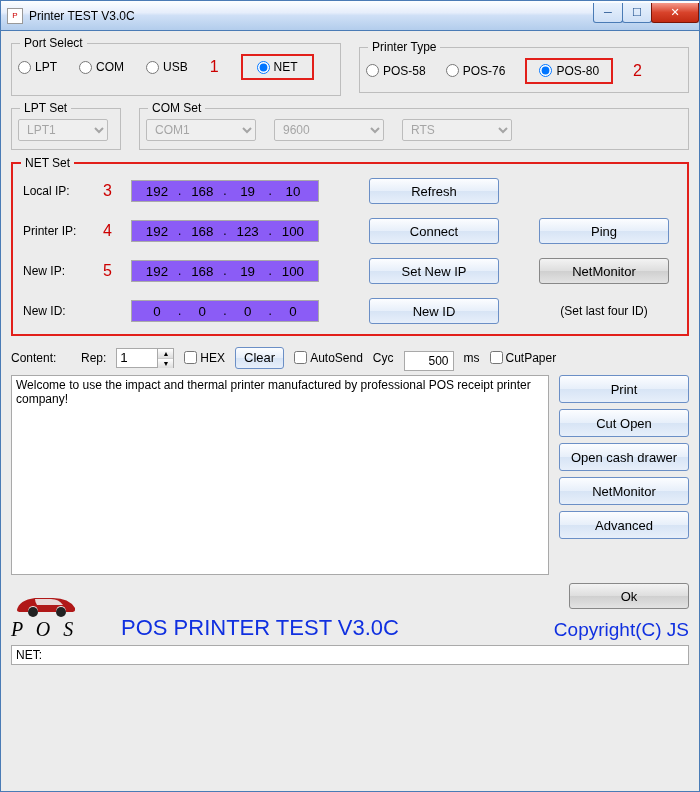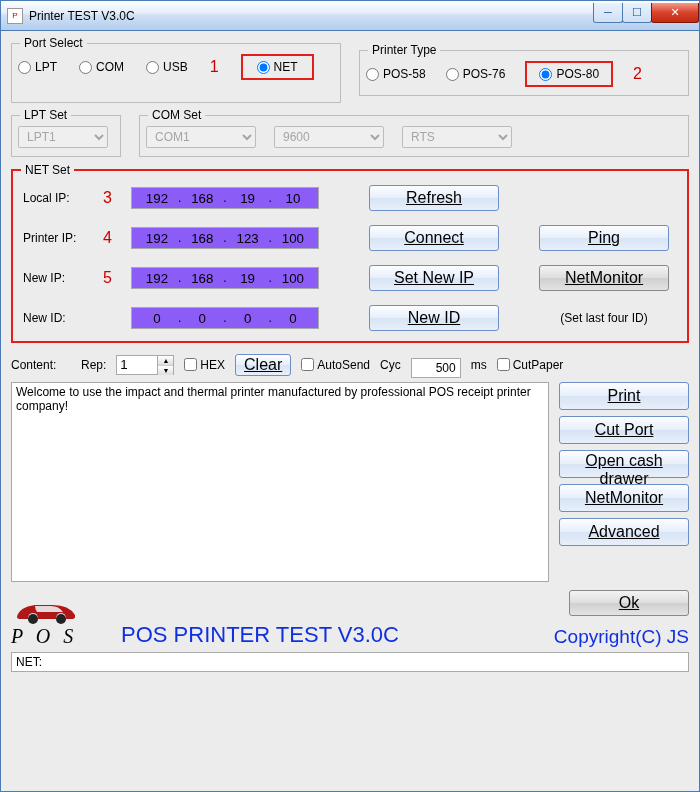--- a/index.html
+++ b/index.html
@@ -34,21 +34,21 @@
 .lbl { color:#000; }
 
 
 input[type=text], select, textarea { border:1px solid #a9a9a9; background:#fff; font-family:inherit; font-size:12px; padding:2px 4px; }
 select { background:linear-gradient(#fff,#eee); border-radius:2px; height:22px; }
 select[disabled]{ color:#888; background:#f1f1f1; }
 .ipbox { width:188px; height:22px; border:1px solid #a9a9a9; background:#8b5cf6; display:flex; align-items:center; justify-content:space-evenly; padding:0 6px; font-size:12px; }
 .ipbox span.dot { padding:0 2px; }
 .ipbox input.oct { border:none; width:32px; text-align:center; background:transparent; padding:0; }
 
-.btn { height:26px; border:1px solid #6b8fc6; background:linear-gradient(to bottom,#fcfdff,#e7effa 49%,#d7e4f5 50%,#e7effa); border-radius:3px; font-size:16px; color:#000; cursor:pointer;text-decoration:underline; }
+.btn { height:26px; border:1px solid #6b8fc6; background:linear-gradient(to bottom,#fcfdff,#e7effa 49%,#d7e4f5 50%,#e7effa); border-radius:3px; font-size:13px; color:#000; cursor:pointer; }
 .btn.dark { background:linear-gradient(to bottom,#f3f3f3,#dedede 49%,#cfcfcf 50%,#e3e3e3); border-color:#888; }
 .btn.sm { height:22px; padding:0 8px; }
 
 .content-area { display:flex; gap:10px; }
 textarea { resize:none; }
 .sidebtns { display:flex; flex-direction:column; gap:6px; width:130px; }
 .sidebtns .btn { height:28px;text-align:center; }
 .car { width:70px; height:30px; position:relative; }
 .car svg { width:70px; height:30px; }
 .pos-text { font-family: "Times New Roman", serif; font-style:italic; font-size:20px; letter-spacing:4px; }
@@ -77,21 +77,21 @@
     <div class="winbtn-group">
       <div class="winbtn min">─</div>
       <div class="winbtn max">☐</div>
       <div class="winbtn close">✕</div>
     </div>
   </div>
 
   <div class="client">
 
     <div class="row" style="gap:18px;">
-      <div class="groupbox plain" style="flex:0 0 330px; padding:10px 6px 22px 6px;">
+      <div class="groupbox plain" style="flex:0 0 330px; padding:10px 6px 15px 6px;">
         <div class="legend">Port Select</div>
         <div class="row" style="gap:22px; align-items:center;">
           <label class="radio">
               <input type="radio" name="port" style="">
               <span class="lbl">LPT</span>
             </label>
           <label class="radio">
               <input type="radio" name="port" style="">
               <span class="lbl">COM</span>
             </label>
@@ -240,21 +240,21 @@
       <label class="chk">
           <input type="checkbox" style="">
           <span>CutPaper</span>
         </label>
     </div>
 
     <div class="content-area">
       <textarea style="flex: 1 1 0%; height: 200px;">Welcome to use the impact and thermal printer manufactured by professional POS receipt printer company!</textarea>
       <div class="sidebtns">
         <button class="btn">Print</button>
-        <button class="btn">Cut Port</button>
+        <button class="btn">Cut Open</button>
         <button class="btn">Open cash drawer</button>
         <button class="btn">NetMonitor</button>
         <button class="btn">Advanced</button>
       </div>
     </div>
 
     <div class="row" style="align-items:flex-end; margin-top:8px;">
       <div style="flex:0 0 100px;">
         <div class="car">
           <svg viewBox="0 0 70 30">

